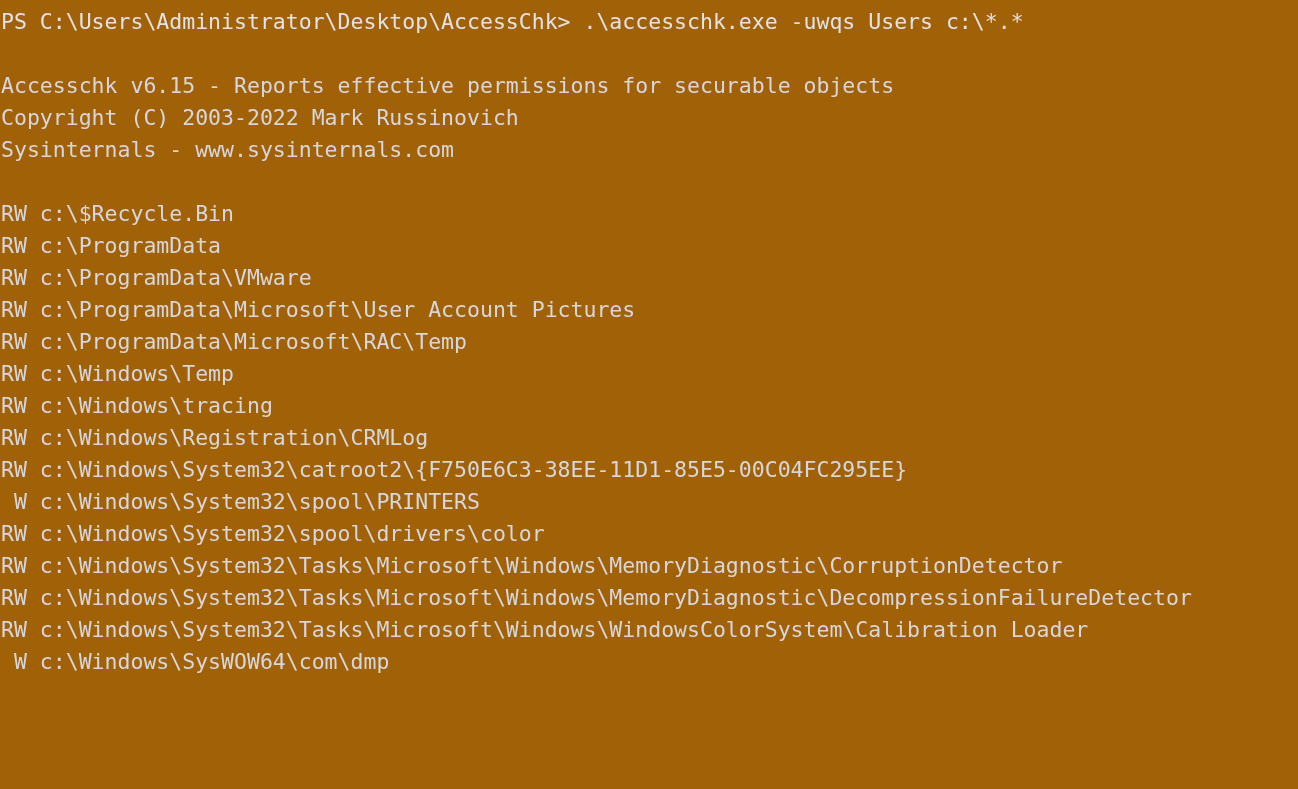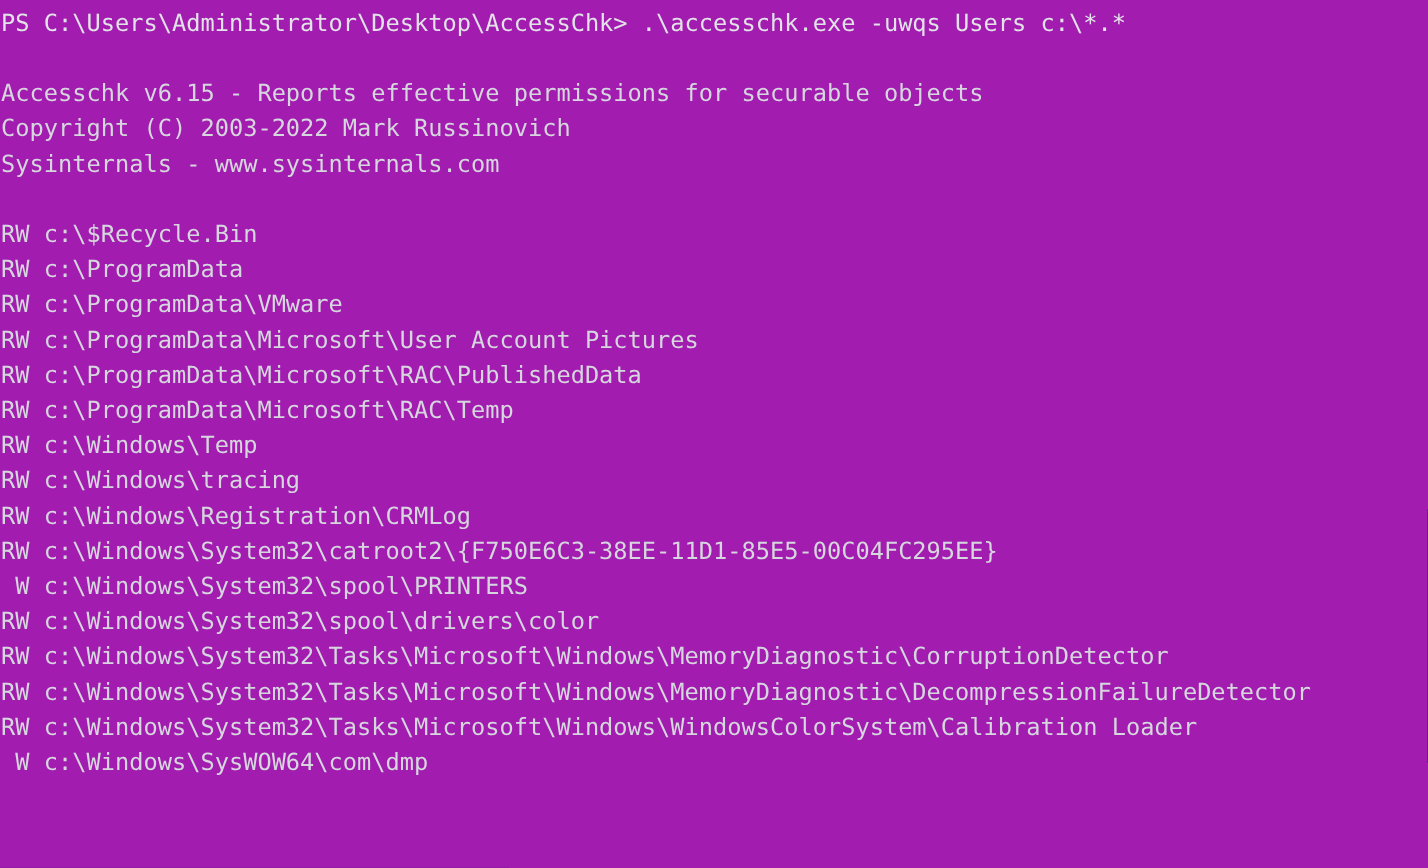--- a/index.html
+++ b/index.html
@@ -9,21 +9,21 @@
     background: #012456;
   }
   body {
     width: 1298px;
     height: 789px;
     overflow: hidden;
   }
   #terminal {
     width: 1298px;
     height: 789px;
-    background: #a21caf;
+    background: #a16207;
     color: #d6d7de;
     font-family: "DejaVu Sans Mono", "Liberation Mono", monospace;
     font-size: 21.5px;
     line-height: 32px;
     letter-spacing: 0px;
     padding: 0;
     box-sizing: border-box;
     overflow: hidden;
     -webkit-font-smoothing: antialiased;
   }
@@ -55,21 +55,20 @@
       <div class="term-line prompt-line">PS C:\Users\Administrator\Desktop\AccessChk&gt; .\accesschk.exe -uwqs Users c:\*.*</div>
       <div class="term-line blank"></div>
       <div class="term-line">Accesschk v6.15 - Reports effective permissions for securable objects</div>
       <div class="term-line">Copyright (C) 2003-2022 Mark Russinovich</div>
       <div class="term-line">Sysinternals - www.sysinternals.com</div>
       <div class="term-line blank"></div>
       <div class="term-line">RW c:\$Recycle.Bin</div>
       <div class="term-line">RW c:\ProgramData</div>
       <div class="term-line">RW c:\ProgramData\VMware</div>
       <div class="term-line">RW c:\ProgramData\Microsoft\User Account Pictures</div>
-      <div class="term-line">RW c:\ProgramData\Microsoft\RAC\PublishedData</div>
       <div class="term-line">RW c:\ProgramData\Microsoft\RAC\Temp</div>
       <div class="term-line">RW c:\Windows\Temp</div>
       <div class="term-line">RW c:\Windows\tracing</div>
       <div class="term-line">RW c:\Windows\Registration\CRMLog</div>
       <div class="term-line">RW c:\Windows\System32\catroot2\{F750E6C3-38EE-11D1-85E5-00C04FC295EE}</div>
       <div class="term-line"> W c:\Windows\System32\spool\PRINTERS</div>
       <div class="term-line">RW c:\Windows\System32\spool\drivers\color</div>
       <div class="term-line">RW c:\Windows\System32\Tasks\Microsoft\Windows\MemoryDiagnostic\CorruptionDetector</div>
       <div class="term-line">RW c:\Windows\System32\Tasks\Microsoft\Windows\MemoryDiagnostic\DecompressionFailureDetector</div>
       <div class="term-line">RW c:\Windows\System32\Tasks\Microsoft\Windows\WindowsColorSystem\Calibration Loader</div>

